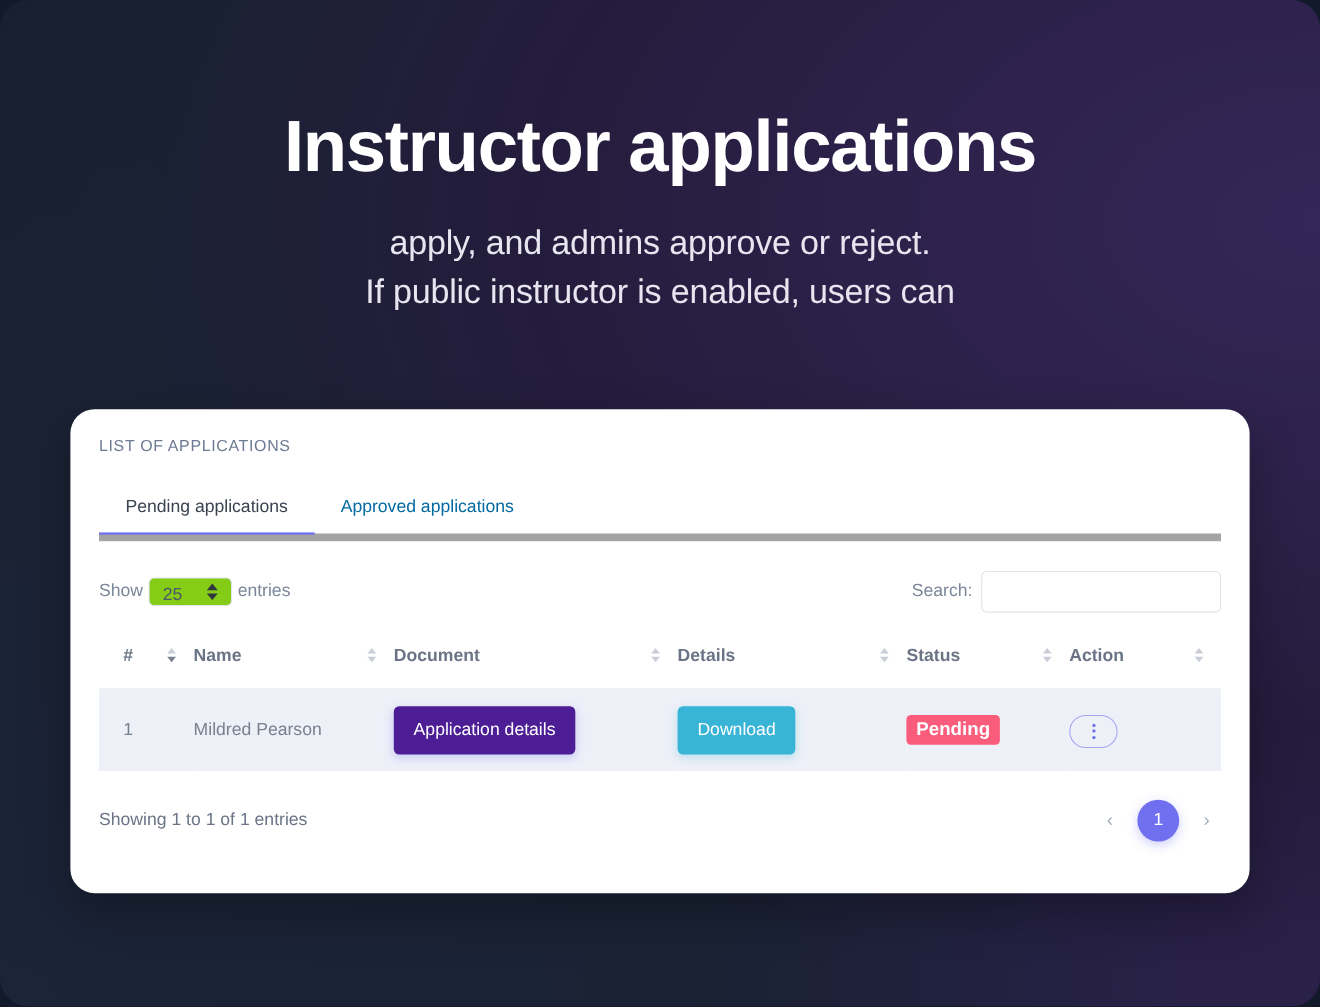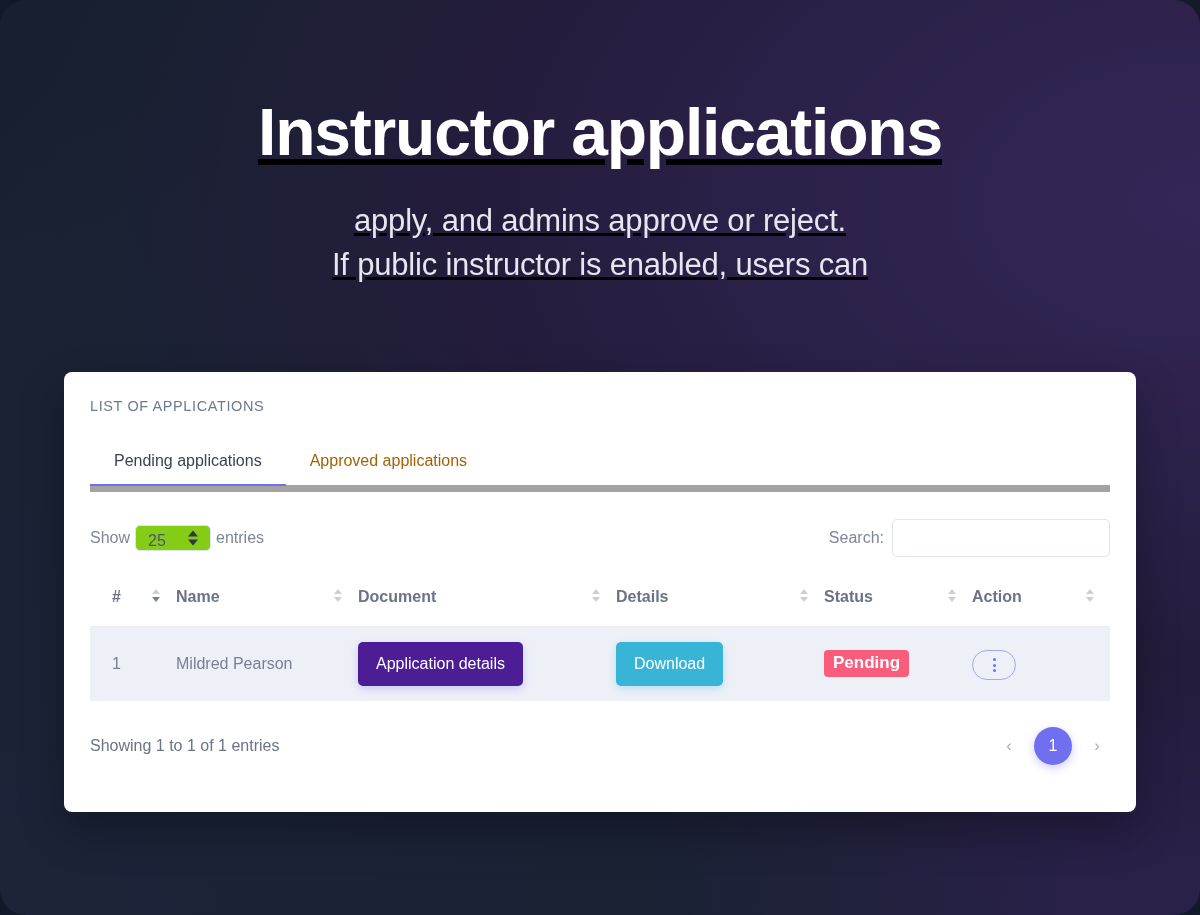--- a/index.html
+++ b/index.html
@@ -24,21 +24,20 @@
     background:
       radial-gradient(125% 105% at 100% 22%, #342657 0%, #2c2149 28%, #241c3c 48%, transparent 72%),
       radial-gradient(120% 120% at 0% 100%, #1b2438 0%, #1a2234 45%, transparent 75%),
       linear-gradient(118deg, #18202f 0%, #1c2236 34%, #262046 66%, #2a2149 100%);
   }
 
   
   .hero {
     padding-top: 98px;
     text-align: center;
-    text-decoration: underline;
   }
 
   .hero-title {
     font-size: 66px;
     font-weight: 700;
     letter-spacing: -1.2px;
     color: #ffffff;
     line-height: 1.04;
   }
 
@@ -52,21 +51,21 @@
   }
 
   
   .card {
     position: absolute;
     left: 64px;
     top: 372px;
     width: 1072px;
     height: 440px;
     background: #ffffff;
-    border-radius: 8px;
+    border-radius: 22px;
     box-shadow: 0 18px 44px rgba(0, 0, 0, 0.30);
     overflow: hidden;
   }
 
   .card-inner { padding: 26px 26px 0 26px; }
 
   .card-title {
     font-size: 14.5px;
     letter-spacing: 0.6px;
     color: #6c7a93;
@@ -77,21 +76,21 @@
   .tabs {
     margin-top: 30px;
     display: flex;
     align-items: flex-end;
     border-bottom: 7px solid #a3a3a3;
     height: 48px;
   }
 
   .tab {
     font-size: 16px;
-    color: #a16207;
+    color: #0369a1;
     padding: 0 24px 14px 24px;
     cursor: pointer;
     border-bottom: 2px solid transparent;
     margin-bottom: -1px;
     white-space: nowrap;
   }
 
   .tab.active {
     color: #394352;
     border-bottom-color: #6f6ff0;

